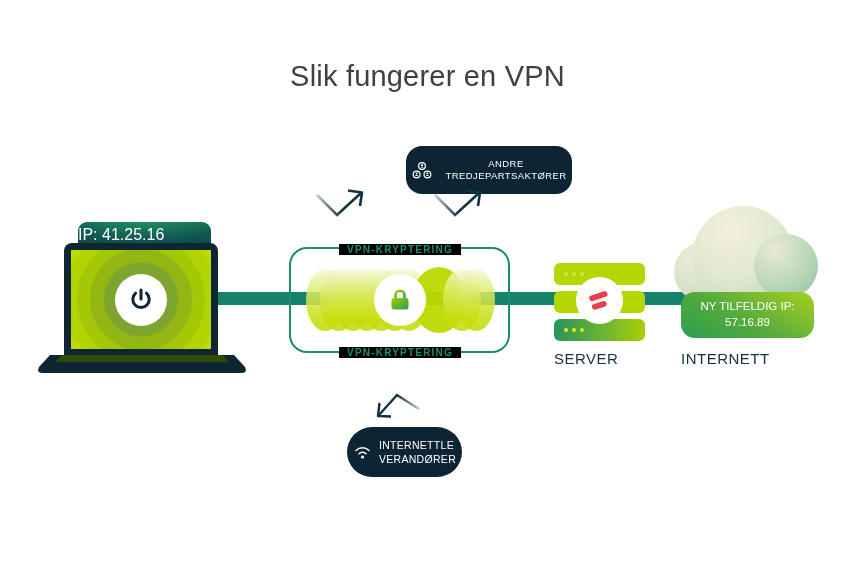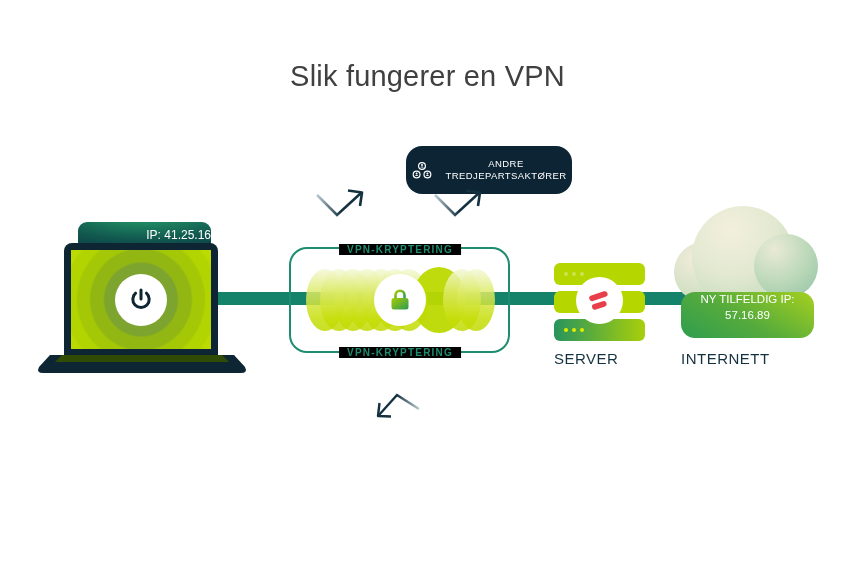--- a/index.html
+++ b/index.html
@@ -25,21 +25,21 @@
         gap:7px;font-size:10.5px;letter-spacing:.3px;}
   .pill-isp .lines{text-align:left;line-height:1.35;}
   .pill .lines div{white-space:nowrap;}
 
   .arrow{position:absolute;z-index:6;}
 
   
   .deg-label{position:absolute;left:77px;top:196px;width:135px;text-align:center;
              font-size:16px;letter-spacing:.5px;z-index:6;}
   .ip-badge{position:absolute;left:78px;top:222px;width:133px;height:30px;z-index:2;
-            border-radius:9px;color:#fff;font-size:12px;text-align:right;line-height:26px;
+            border-radius:9px;color:#fff;font-size:16px;text-align:left;line-height:26px;
             background:radial-gradient(130% 150% at 50% -25%,#27a06b 0%,#11584f 55%,#0b3140 100%);}
   .laptop-screen{position:absolute;left:64px;top:243px;width:154px;height:113px;z-index:3;
             background:#0e2634;border-radius:8px 8px 0 0;box-sizing:border-box;padding:7px;}
   .screen-inner{width:100%;height:100%;
             background:radial-gradient(circle at 50% 50%,
               #7da42e 0 36px,#92b713 38px 50px,#a4c805 52px 63px,
               #b2d400 65px 76px,#bcdb00 78px);}
   .power-circle{position:absolute;left:115px;top:274px;width:52px;height:52px;background:#fff;
             border-radius:50%;z-index:4;display:flex;align-items:center;justify-content:center;}
   .laptop-base{position:absolute;left:36px;top:355px;z-index:3;}
@@ -75,21 +75,21 @@
   
   .cloud-circle{position:absolute;border-radius:50%;z-index:2;}
   .cloud-c2{left:674px;top:242px;width:60px;height:60px;
      background:radial-gradient(circle at 35% 28%,#f1ecda 0%,#d5e2c6 55%,#aecfb0 100%);}
   .cloud-c1{left:692px;top:206px;width:102px;height:102px;
      background:radial-gradient(circle at 38% 24%,#f3efde 0%,#e2e9d0 45%,#b8d4b4 100%);}
   .cloud-c3{left:754px;top:234px;width:64px;height:64px;
      background:radial-gradient(circle at 32% 24%,#e9ead6 0%,#b9d7b7 55%,#8ec2a4 100%);}
   .cloud-badge{position:absolute;left:681px;top:292px;width:133px;height:46px;border-radius:14px;
      z-index:3;color:#fff;display:flex;flex-direction:column;align-items:center;
-     line-height:1.35;font-size:11.5px;
+     justify-content:center;line-height:1.35;font-size:11.5px;
      background:linear-gradient(211deg,#a6d01f 0%,#55ab3c 55%,#2f9d4f 100%);}
   .internett-label{position:absolute;left:681px;top:350px;width:133px;
      font-size:15px;letter-spacing:.5px;z-index:6;}
 </style>
 </head>
 <body>
 
 <div class="stage">
 
   <div class="title">Slik fungerer en VPN</div>
@@ -235,14 +235,27 @@
     <defs>
         <linearGradient id="ag3" x1="1" y1="0" x2="0" y2="0">
       <stop offset="0" stop-color="#b9c9d2"></stop>
           <stop offset="0.55" stop-color="#14313f"></stop>
         </linearGradient>
       </defs>
     <path d="M47,19 L25,5 L7,25" fill="none" stroke="url(#ag3)" stroke-width="2.4"></path>
     <path d="M7.5,13 L6,26 L19,26.5" fill="none" stroke="#14313f" stroke-width="2.4" stroke-linejoin="round"></path>
   </svg>
 
+  <div class="pill pill-isp">
+    <svg width="19" height="16" viewBox="0 0 19 16">
+      <g fill="none" stroke="#ffffff" stroke-width="1.5" stroke-linecap="round">
+        <path d="M3,6.5 a9.2,9.2 0 0 1 13,0"></path>
+        <path d="M6,9.8 a4.9,4.9 0 0 1 7,0"></path>
+      </g>
+      <circle cx="9.5" cy="13" r="1.6" fill="#ffffff"></circle>
+    </svg>
+    <div class="lines">
+      <div>INTERNETTLE</div>
+      <div>VERANDØRER</div>
+    </div>
+  </div>
 
 </div>
 
 </body></html>

